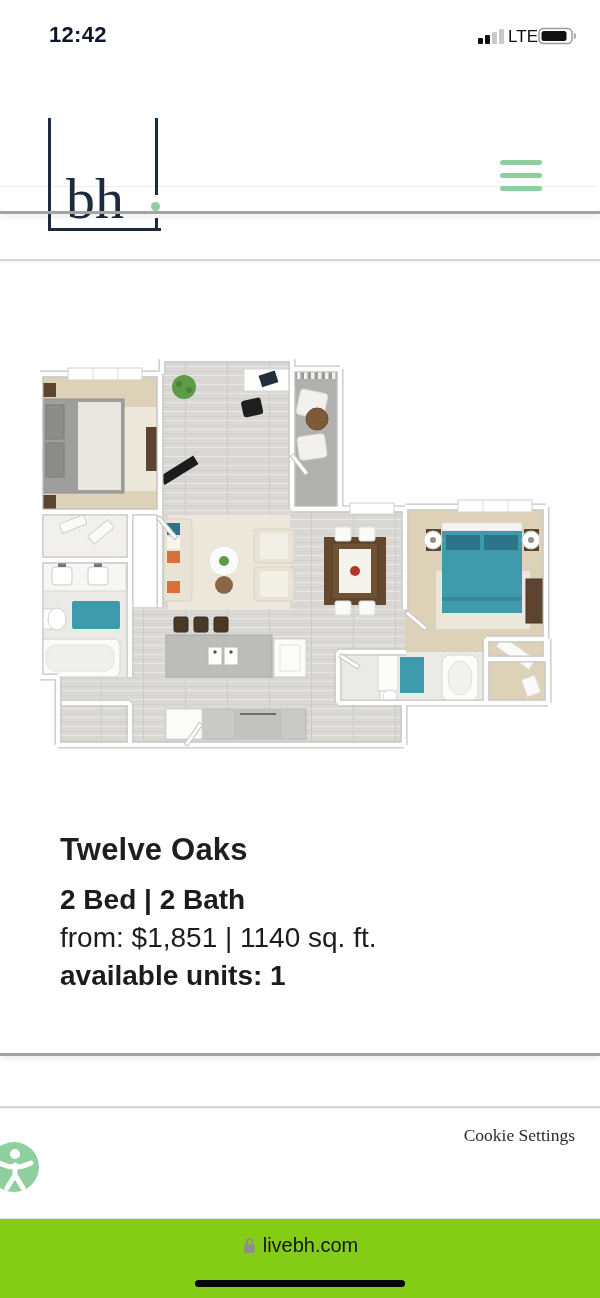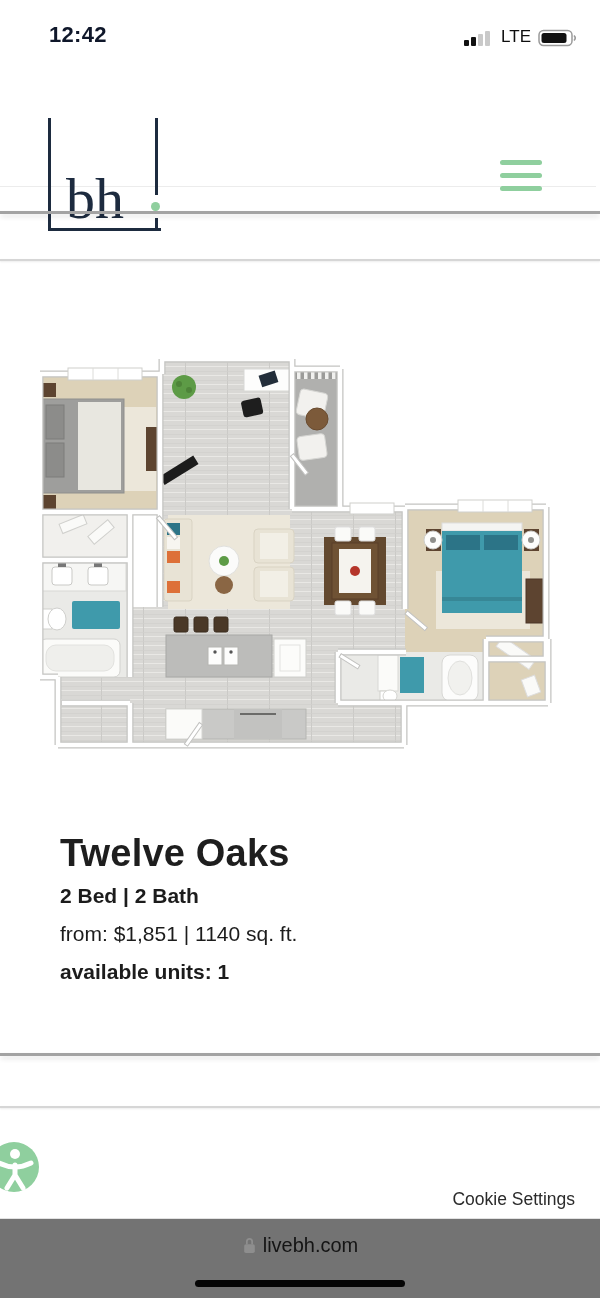--- a/index.html
+++ b/index.html
@@ -2,51 +2,51 @@
 <html style="--accent-green: #8fcf9e; --logo-navy: #1d2b3f; --fp-floor: #d9d8d5; --fp-carpet: #ddd2b8; --fp-bath-floor: #eaeae7; --fp-balcony: #b0b0ae; --fp-teal: #3f9aab; --fp-teal-dark: #2c7487; --fp-wood: #5d4430; --fp-bed-gray: #9e9e9c; --fp-rug-cream: #ece7da; --fp-sofa-cream: #e8e3d5; --fp-orange: #dd7038; --fp-plant-green: #5d9b46; --fp-wall-shadow: #c3c3c1;"><head>
 <meta charset="utf-8">
 <style>
   html,body{margin:0;padding:0;}
   body{
     width:600px;height:1298px;position:relative;overflow:hidden;
     background:#ffffff;font-family:"Liberation Sans",sans-serif;color:#111;
   }
   
   .time{position:absolute;left:49px;top:22px;font-size:22px;font-weight:700;letter-spacing:.3px;color:#0f172a;}
-  .status-icons{position:absolute;right:22px;top:27px;display:flex;align-items:flex-end;gap:7px;}
+  .status-icons{position:absolute;right:22px;top:27px;display:flex;align-items:flex-start;}
   .lte{font-size:17px;color:#0e0e0e;}
   
   .header{position:absolute;left:0;top:56px;width:596px;height:130px;background:#fff;border-bottom:1px solid #ececec;}
   .logo{position:absolute;left:44px;top:58px;width:122px;height:122px;cursor:pointer;}
   .logo .bar{position:absolute;background:var(--logo-navy,#1d2b3f);}
   .logo .l{left:4px;top:4px;width:3px;height:113px;}
   .logo .b{left:4px;top:114px;width:113px;height:3px;}
   .logo .r{left:111px;top:4px;width:3px;height:77px;}
   .logo .stub{left:111px;top:104px;width:3px;height:13px;}
   .logo .dot{position:absolute;left:107px;top:88px;width:9px;height:9px;border-radius:50%;background:var(--accent-green,#8fcf9e);}
   .logo-text{position:absolute;left:22px;top:56px;font-family:"Liberation Serif",serif;font-size:58px;line-height:58px;color:var(--logo-navy,#1d2b3f);}
   .menu-btn{position:absolute;left:498px;top:101px;width:46px;height:40px;background:none;border:none;padding:0;cursor:pointer;}
   .menu-btn span{position:absolute;left:2px;width:42px;height:5px;border-radius:2.5px;background:var(--accent-green,#8fcf9e);}
   .menu-btn .b1{top:3px;} .menu-btn .b2{top:16px;} .menu-btn .b3{top:29px;}
   
   .divider-heavy{position:absolute;left:0;width:600px;height:3px;background:#a3a3a3;box-shadow:0 3px 5px -1px rgba(0,0,0,.32);}
   .divider-thin{position:absolute;left:0;width:600px;height:2px;background:#d6d6d6;box-shadow:0 1px 2px rgba(0,0,0,.08);}
   
   .floorplan{position:absolute;left:38px;top:357px;width:527px;height:396px;}
   
-  .listing-title{position:absolute;left:60px;top:832px;font-size:38px;font-weight:600;color:#1e1e1e;letter-spacing:.2px;}
-  .listing-line{position:absolute;left:60px;font-size:21px;color:#1c1c1c;}
+  .listing-title{position:absolute;left:60px;top:832px;font-size:31px;font-weight:600;color:#1e1e1e;letter-spacing:.2px;}
+  .listing-line{position:absolute;left:60px;font-size:28px;color:#1c1c1c;}
   .lb{font-weight:700;}
   .l2{top:884px;} .l3{top:922px;} .l4{top:960px;}
   
   .a11y-btn{position:absolute;left:-11px;top:1142px;width:50px;height:50px;border-radius:50%;
     background:var(--accent-green,#8fcf9e);border:none;padding:0;cursor:pointer;}
-  .cookie{position:absolute;right:25px;top:1189px;font-size:17.5px;color:#2b2b2b;cursor:pointer;background:none;border:none;padding:0;font-family:Liberation Sans, sans-serif;}
-  
-  .browser-bar{position:absolute;left:0;top:1218px;width:600px;height:80px;background:#737373;border-top:1px solid #e2e2e2;}
+  .cookie{position:absolute;right:25px;top:1125px;font-size:17.5px;color:#2b2b2b;cursor:pointer;background:none;border:none;padding:0;font-family:Liberation Serif, serif;}
+  
+  .browser-bar{position:absolute;left:0;top:1218px;width:600px;height:80px;background:#84cc16;border-top:1px solid #e2e2e2;}
   .url-bar{display:flex;justify-content:center;align-items:center;gap:6px;margin-top:15px;font-size:20px;color:#141414;cursor:pointer;}
   .home-indicator{position:absolute;left:195px;top:1280px;width:210px;height:7px;border-radius:4px;background:#060606;cursor:grab;}
 </style>
 </head>
 <body>
 
 <div>
   <div class="time">12:42</div>
   <div class="status-icons">
     <svg width="30" height="18" viewBox="0 0 30 18">

